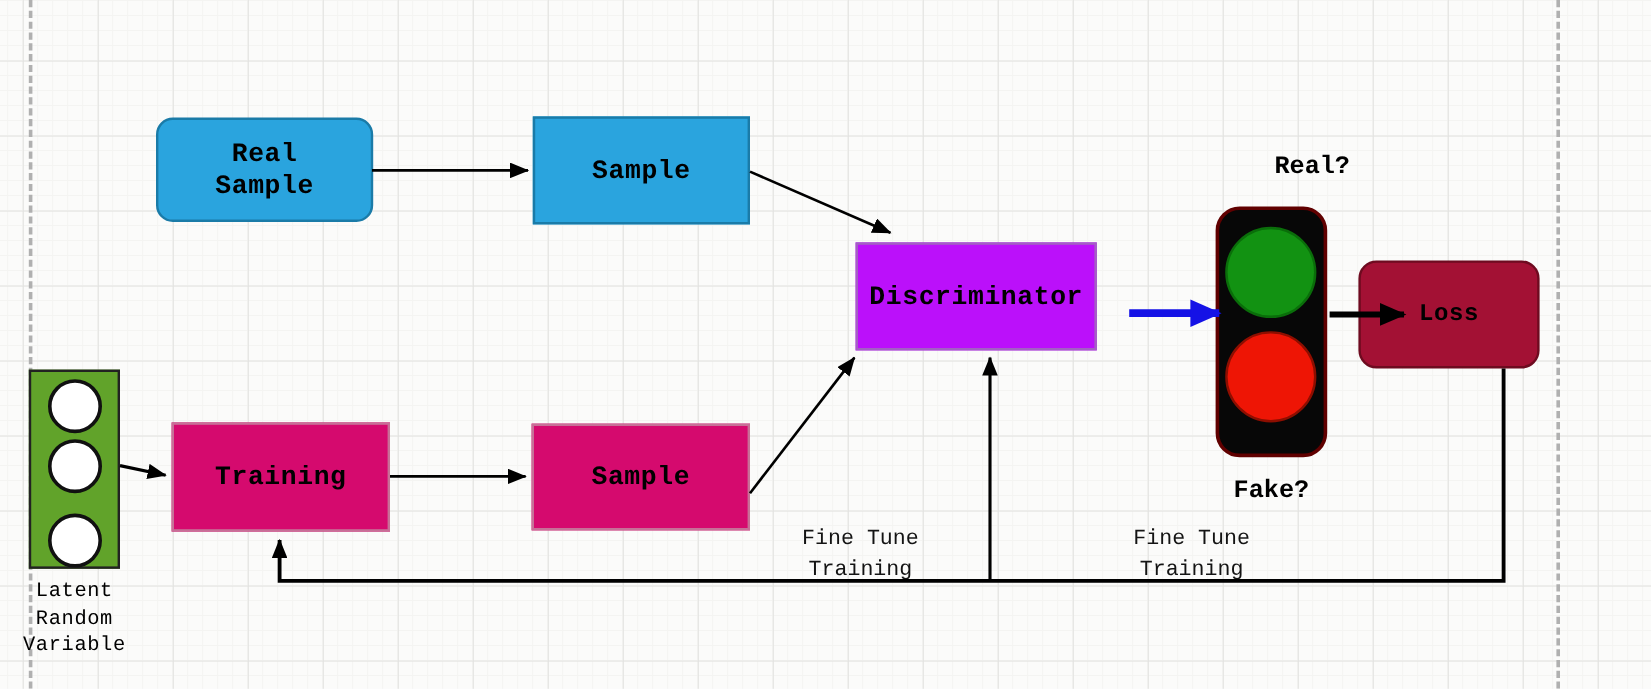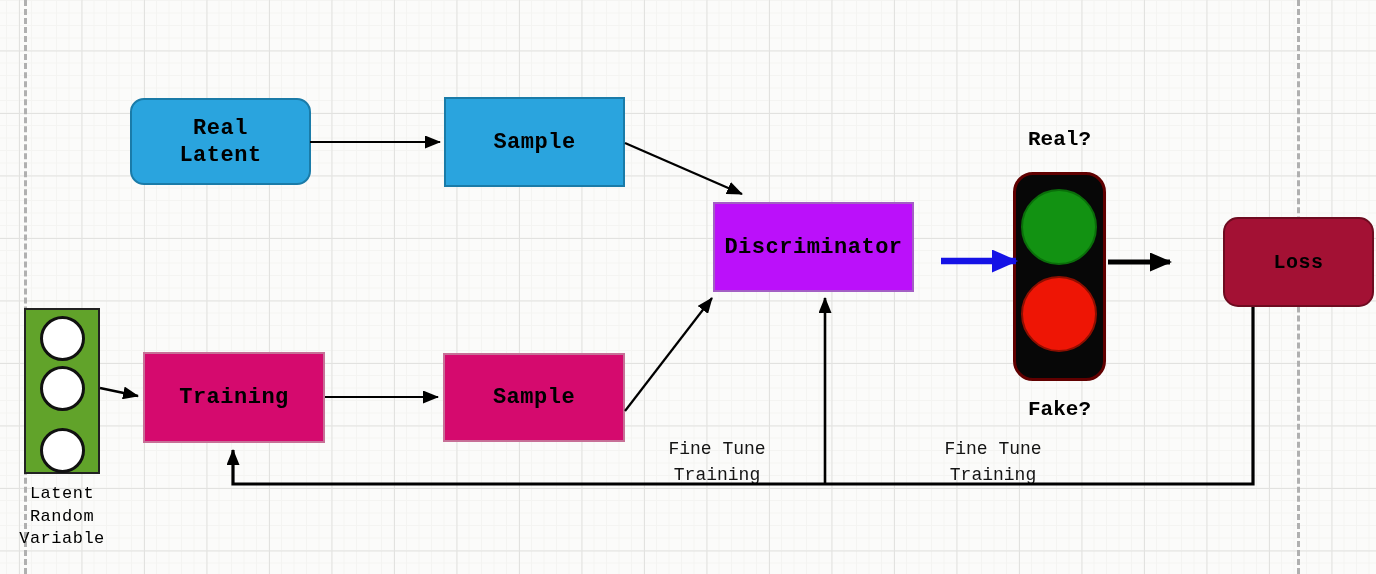--- a/index.html
+++ b/index.html
@@ -61,57 +61,57 @@
 </head>
 <body>
 
 <div id="canvas" style="--bg: #FBFBFA; --grid-minor: #F4F4F2; --grid-major: #E2E2E0; --page-break: #B0B0B0;">
 
   <div class="page-break" style="left:24px"></div>
   <div class="page-break" style="left:1297px"></div>
 
   <div class="node" style="left: 130px; top: 98px; width: 181px; height: 87px; border-radius: 14px; background-color: rgb(42, 164, 222); border-color: rgb(26, 123, 168);">
     <span class="node-label">Real
-Latent</span>
+Sample</span>
   </div>
 
   <div class="node" style="left: 444px; top: 97px; width: 181px; height: 90px; background-color: rgb(42, 164, 222); border-color: rgb(26, 123, 168);">
     <span class="node-label">Sample</span>
   </div>
 
   <div class="node" style="left: 713px; top: 202px; width: 201px; height: 90px; background-color: rgb(187, 16, 250); border-color: rgb(163, 95, 196);">
     <span class="node-label">Discriminator</span>
   </div>
 
   <div class="node" style="left: 143px; top: 352px; width: 182px; height: 91px; background-color: rgb(213, 10, 110); border-color: rgb(199, 112, 151);">
     <span class="node-label">Training</span>
   </div>
 
   <div class="node" style="left: 443px; top: 353px; width: 182px; height: 89px; background-color: rgb(213, 10, 110); border-color: rgb(199, 112, 151);">
     <span class="node-label">Sample</span>
   </div>
 
-  <div class="node" style="left: 1223px; top: 217px; width: 151px; height: 90px; border-radius: 15px; background-color: rgb(163, 17, 52); border-color: rgb(110, 11, 32);">
+  <div class="node" style="left: 1132px; top: 217px; width: 151px; height: 90px; border-radius: 15px; background-color: rgb(163, 17, 52); border-color: rgb(110, 11, 32);">
     <span class="node-label" style="font-size:20px">Loss</span>
   </div>
 
   <div class="node" style="left: 24px; top: 308px; width: 76px; height: 166px; border-width: 2px; background-color: rgb(97, 163, 42); border-color: rgb(34, 34, 34);">
     <span class="circle" style="left: 13.5px; top: 5.5px; width: 45px; height: 45px; border: 3px solid rgb(17, 17, 17); background-color: rgb(255, 255, 255);"></span>
     <span class="circle" style="left: 13.5px; top: 56px; width: 45px; height: 45px; border: 3px solid rgb(17, 17, 17); background-color: rgb(255, 255, 255);"></span>
     <span class="circle" style="left: 13.5px; top: 117.5px; width: 45px; height: 45px; border: 3px solid rgb(17, 17, 17); background-color: rgb(255, 255, 255);"></span>
   </div>
   <div class="free-label caption-label" style="left:2px;top:483px;width:120px;">Latent
 Random
 Variable</div>
 
   <div class="node" style="left: 1013px; top: 172px; width: 93px; height: 209px; border-radius: 20px; border-width: 3px; background-color: rgb(7, 7, 7); border-color: rgb(96, 0, 0);">
     <span class="circle" style="left: 5px; top: 14px; width: 76px; height: 76px; border: 2.5px solid rgb(10, 110, 10); background-color: rgb(18, 146, 18);"></span>
     <span class="circle" style="left: 5px; top: 101px; width: 76px; height: 76px; border: 2.5px solid rgb(142, 14, 0); background-color: rgb(238, 21, 5);"></span>
   </div>
-  <div class="free-label q-label" style="left:1003px;top:128px;width:113px;">Real?</div>
+  <div class="free-label q-label" style="left:1037px;top:128px;width:113px;">Real?</div>
   <div class="free-label q-label" style="left:1003px;top:398px;width:113px;">Fake?</div>
 
   <div class="free-label fine-tune-label" style="left:634px;top:436px;width:166px;">Fine Tune
 Training</div>
   <div class="free-label fine-tune-label" style="left:910px;top:436px;width:166px;">Fine Tune
 Training</div>
 
   <svg id="edge-layer" width="1376" height="574" viewBox="0 0 1376 574">
     <defs>
       <marker id="ah" markerUnits="userSpaceOnUse" markerWidth="18" markerHeight="13" refX="15" refY="6.5" orient="auto">

